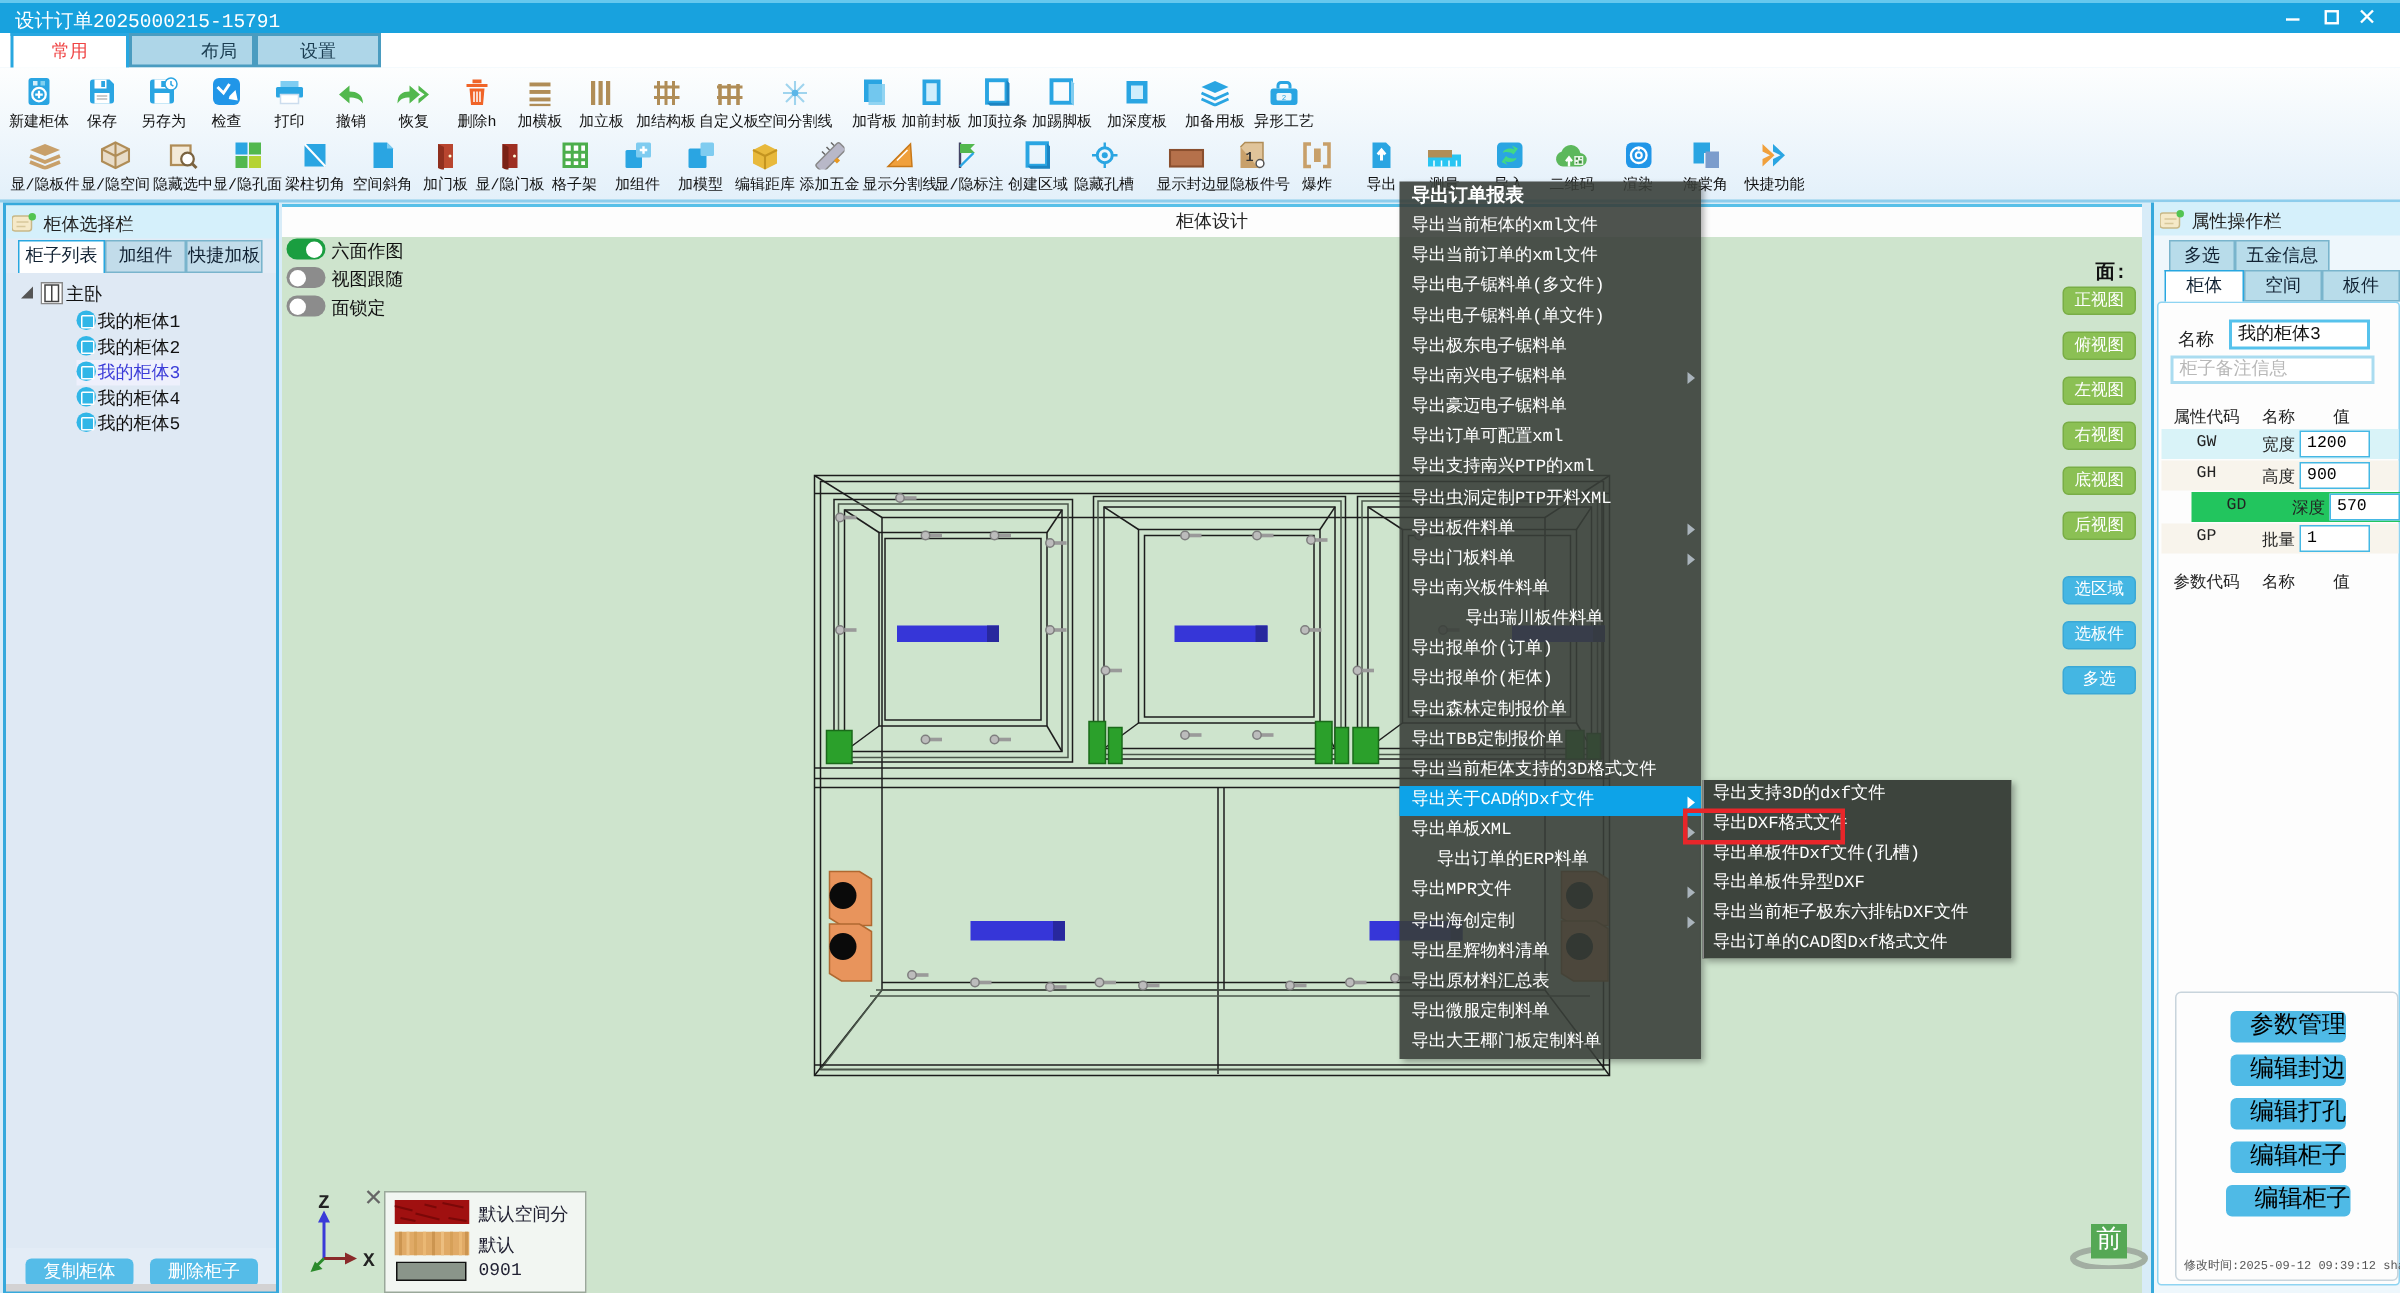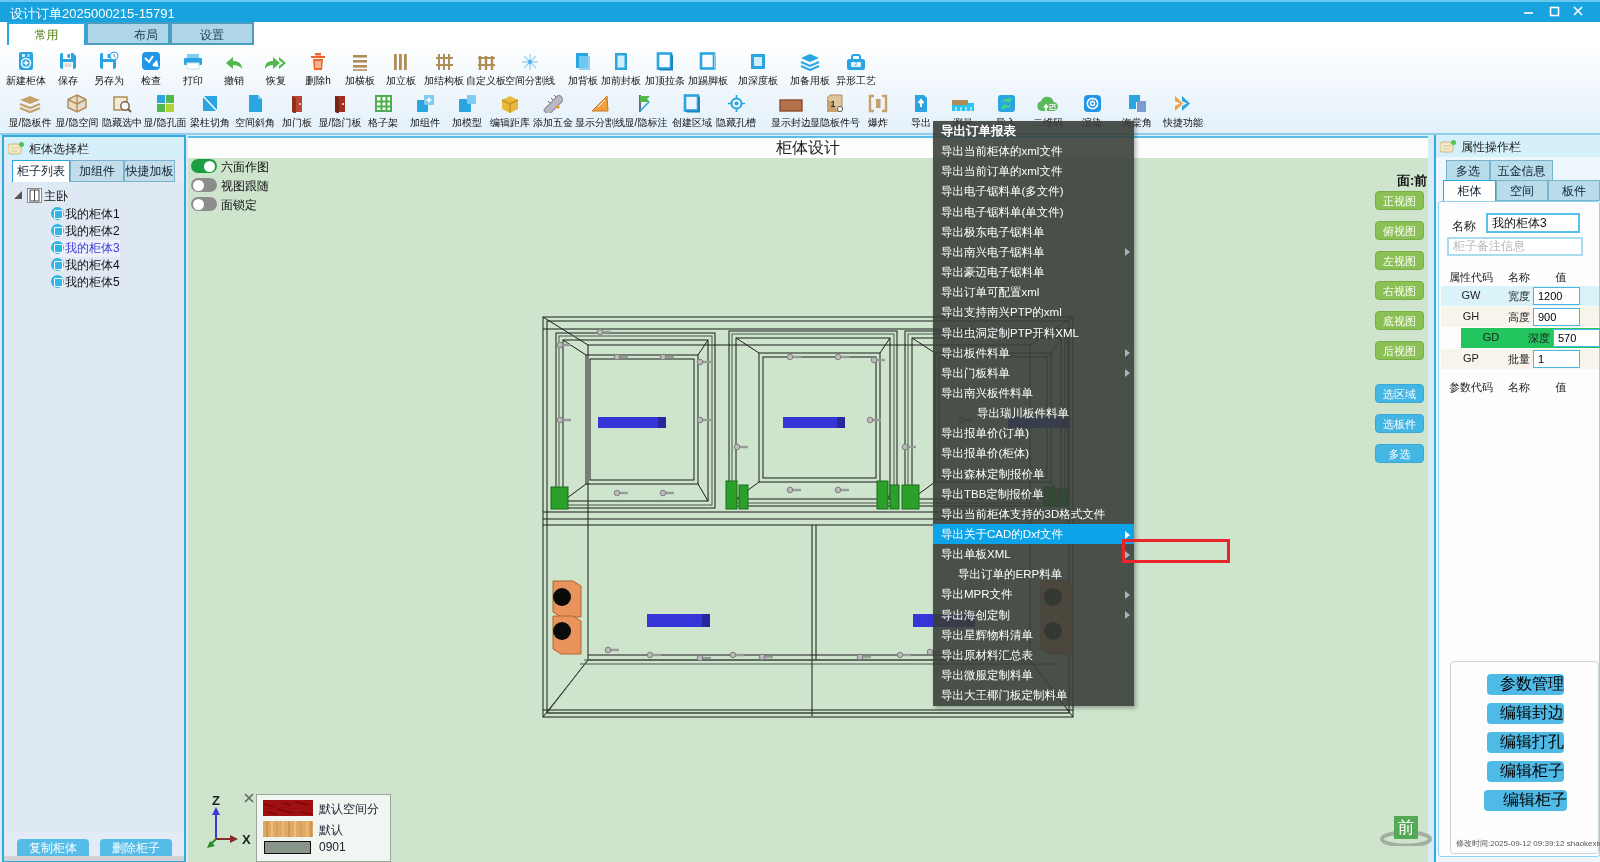--- a/index.html
+++ b/index.html
@@ -1,43 +1,43 @@
 <!DOCTYPE html>
 <html><head>
 <meta charset="utf-8">
 <style>
 * { margin:0; padding:0; box-sizing:border-box; }
 html,body { width:1600px; height:862px; overflow:hidden; font-family:"Liberation Sans", sans-serif; background:#fff; }
-#app { position:relative; width:1600px; height:862px; background:#d8ecf8; }
+#app { position:relative; width:1600px; height:862px; background:#d8ecf8;font-family:Liberation Mono, monospace; }
 #titlebar { position:absolute; left:0; top:0; width:1600px; height:22px; background:#18a2de; border-top:2px solid #66c8ee; color:#fff; font-size:13px; }
 #titlebar .t { position:absolute; left:10px; top:3px; }
 .winbtn { position:absolute; top:0; width:24px; height:20px; color:#fff; font-size:12px; text-align:center; line-height:19px; }
 #tabrow { position:absolute; left:0; top:22px; width:1600px; height:23px; background:#ffffff; }
 .rtab { position:absolute; top:0; height:23px; text-align:center; font-size:12px; line-height:22px; color:#1a3c50; }
-.rtab.active { background:#fff; border:2px solid #28a7e0; border-bottom:none; color:#4d7c0f; z-index:2; }
+.rtab.active { background:#fff; border:2px solid #28a7e0; border-bottom:none; color:#ef4444; z-index:2; }
 .rtab.inact { background:#aed6e8; border:2px solid #4a9cc0; }
 #ribbon { position:absolute; left:0; top:45px; width:1600px; height:90px; background:linear-gradient(#fdfefe,#e3f0fa); border-bottom:2px solid #8ecdec; }
 .ti { position:absolute; transform:translateX(-50%); text-align:center; width:76px; }
 .ti .ic { height:20px; margin-bottom:3px; display:flex; align-items:flex-end; justify-content:center; }
 .ti .lb { font-size:10px; color:#111; white-space:nowrap; }
 .r1 { top:6px; }
 .r2 { top:48px; }
 #leftpanel { position:absolute; left:2px; top:135px; width:184px; height:727px; background:#e3ecf6; border:2px solid #36a9dc; }
 #lphead { position:absolute; left:0; top:0; width:180px; height:22px; background:#d5f0fb; font-size:12px; color:#222; }
 .ltab { position:absolute; top:23px; height:22px; font-size:12px; text-align:center; line-height:21px; color:#123; }
 .ltab.active { background:#fff; border:1px solid #28a7e0; border-bottom:none; z-index:2; }
 .ltab.inact { background:#c2dcea; border:1px solid #79b4cc; }
 #tree { position:absolute; left:0; top:45px; width:180px; height:650px; background:#dfe9f4; }
 .titem { position:absolute; font-size:12px; color:#111; white-space:nowrap; }
 .circ { display:inline-block; width:13px; height:13px; border-radius:50%; background:#31b6e7; vertical-align:-2px; margin-right:1px; position:relative; }
 .circ:after { content:""; position:absolute; left:3px; top:3px; width:7px; height:7px; border:1px solid #fff; border-radius:1px; }
 .pbtn { position:absolute; height:19px; background:#55bce8; border-radius:4px; color:#fff; font-size:12px; text-align:center; line-height:18px; }
 #lpgray { position:absolute; left:0px; top:719px; width:180px; height:5px; background:#d3d2d3; }
 #canvas { position:absolute; left:188px; top:136px; width:1240px; height:726px; background:#cee4cd; }
-#canvashead { position:absolute; left:0; top:0; width:1240px; height:22px; background:#fdfdfd; border-top:2px solid #58c0e8; text-align:center; font-size:16px; color:#222; line-height:20px; }
+#canvashead { position:absolute; left:0; top:0; width:1240px; height:22px; background:#fdfdfd; border-top:2px solid #58c0e8; text-align:center; font-size:12px; color:#222; line-height:20px; }
 .toggle { position:absolute; width:26px; height:14px; border-radius:7px; }
 .toggle .knob { position:absolute; top:1.5px; width:11px; height:11px; border-radius:50%; background:#fff; }
 .tglon { background:#1a9e40; } .tglon .knob { right:2px; }
 .tgloff { background:#8c8c8c; } .tgloff .knob { left:2px; }
 .tgltxt { position:absolute; font-size:12px; color:#111; }
 .vbtn { position:absolute; left:1187px; width:49px; height:19px; border-radius:4px; color:#fff; font-size:11px; text-align:center; line-height:18px; }
 .vgreen { background:#8bc054; border:1px solid #79ad46; }
 .vblue { background:#44b6e3; border:1px solid #3aa8d6; }
 #legend { position:absolute; left:68px; top:658px; width:135px; height:68px; background:#f2f6f2; border:1px solid #9aa89a; }
 .sw { position:absolute; left:6px; width:50px; height:16px; }
@@ -849,14 +849,22 @@
 <div class="mi hl" style="top:403.0px;">导出关于CAD的Dxf文件<span class="arr" style="border-left-color:#fff;"></span></div>
 <div class="mi" style="top:423.1px;">导出单板XML<span class="arr"></span></div>
 <div class="mi" style="top:443.3px;padding-left:25px;">导出订单的ERP料单</div>
 <div class="mi" style="top:463.4px;">导出MPR文件<span class="arr"></span></div>
 <div class="mi" style="top:483.6px;">导出海创定制<span class="arr"></span></div>
 <div class="mi" style="top:503.7px;">导出星辉物料清单</div>
 <div class="mi" style="top:523.9px;">导出原材料汇总表</div>
 <div class="mi" style="top:544.0px;">导出微服定制料单</div>
 <div class="mi" style="top:564.2px;">导出大王椰门板定制料单</div>
   </div>
+  <div id="submenu">
+<div class="si" style="top:0.0px;">导出支持3D的dxf文件</div>
+<div class="si" style="top:19.8px;">导出DXF格式文件</div>
+<div class="si" style="top:39.6px;">导出单板件Dxf文件(孔槽)</div>
+<div class="si" style="top:59.4px;">导出单板件异型DXF</div>
+<div class="si" style="top:79.2px;">导出当前柜子极东六排钻DXF文件</div>
+<div class="si" style="top:99.0px;">导出订单的CAD图Dxf格式文件</div>
+  </div>
   <div id="redrect"></div>
 </div>
 
 </body></html>

